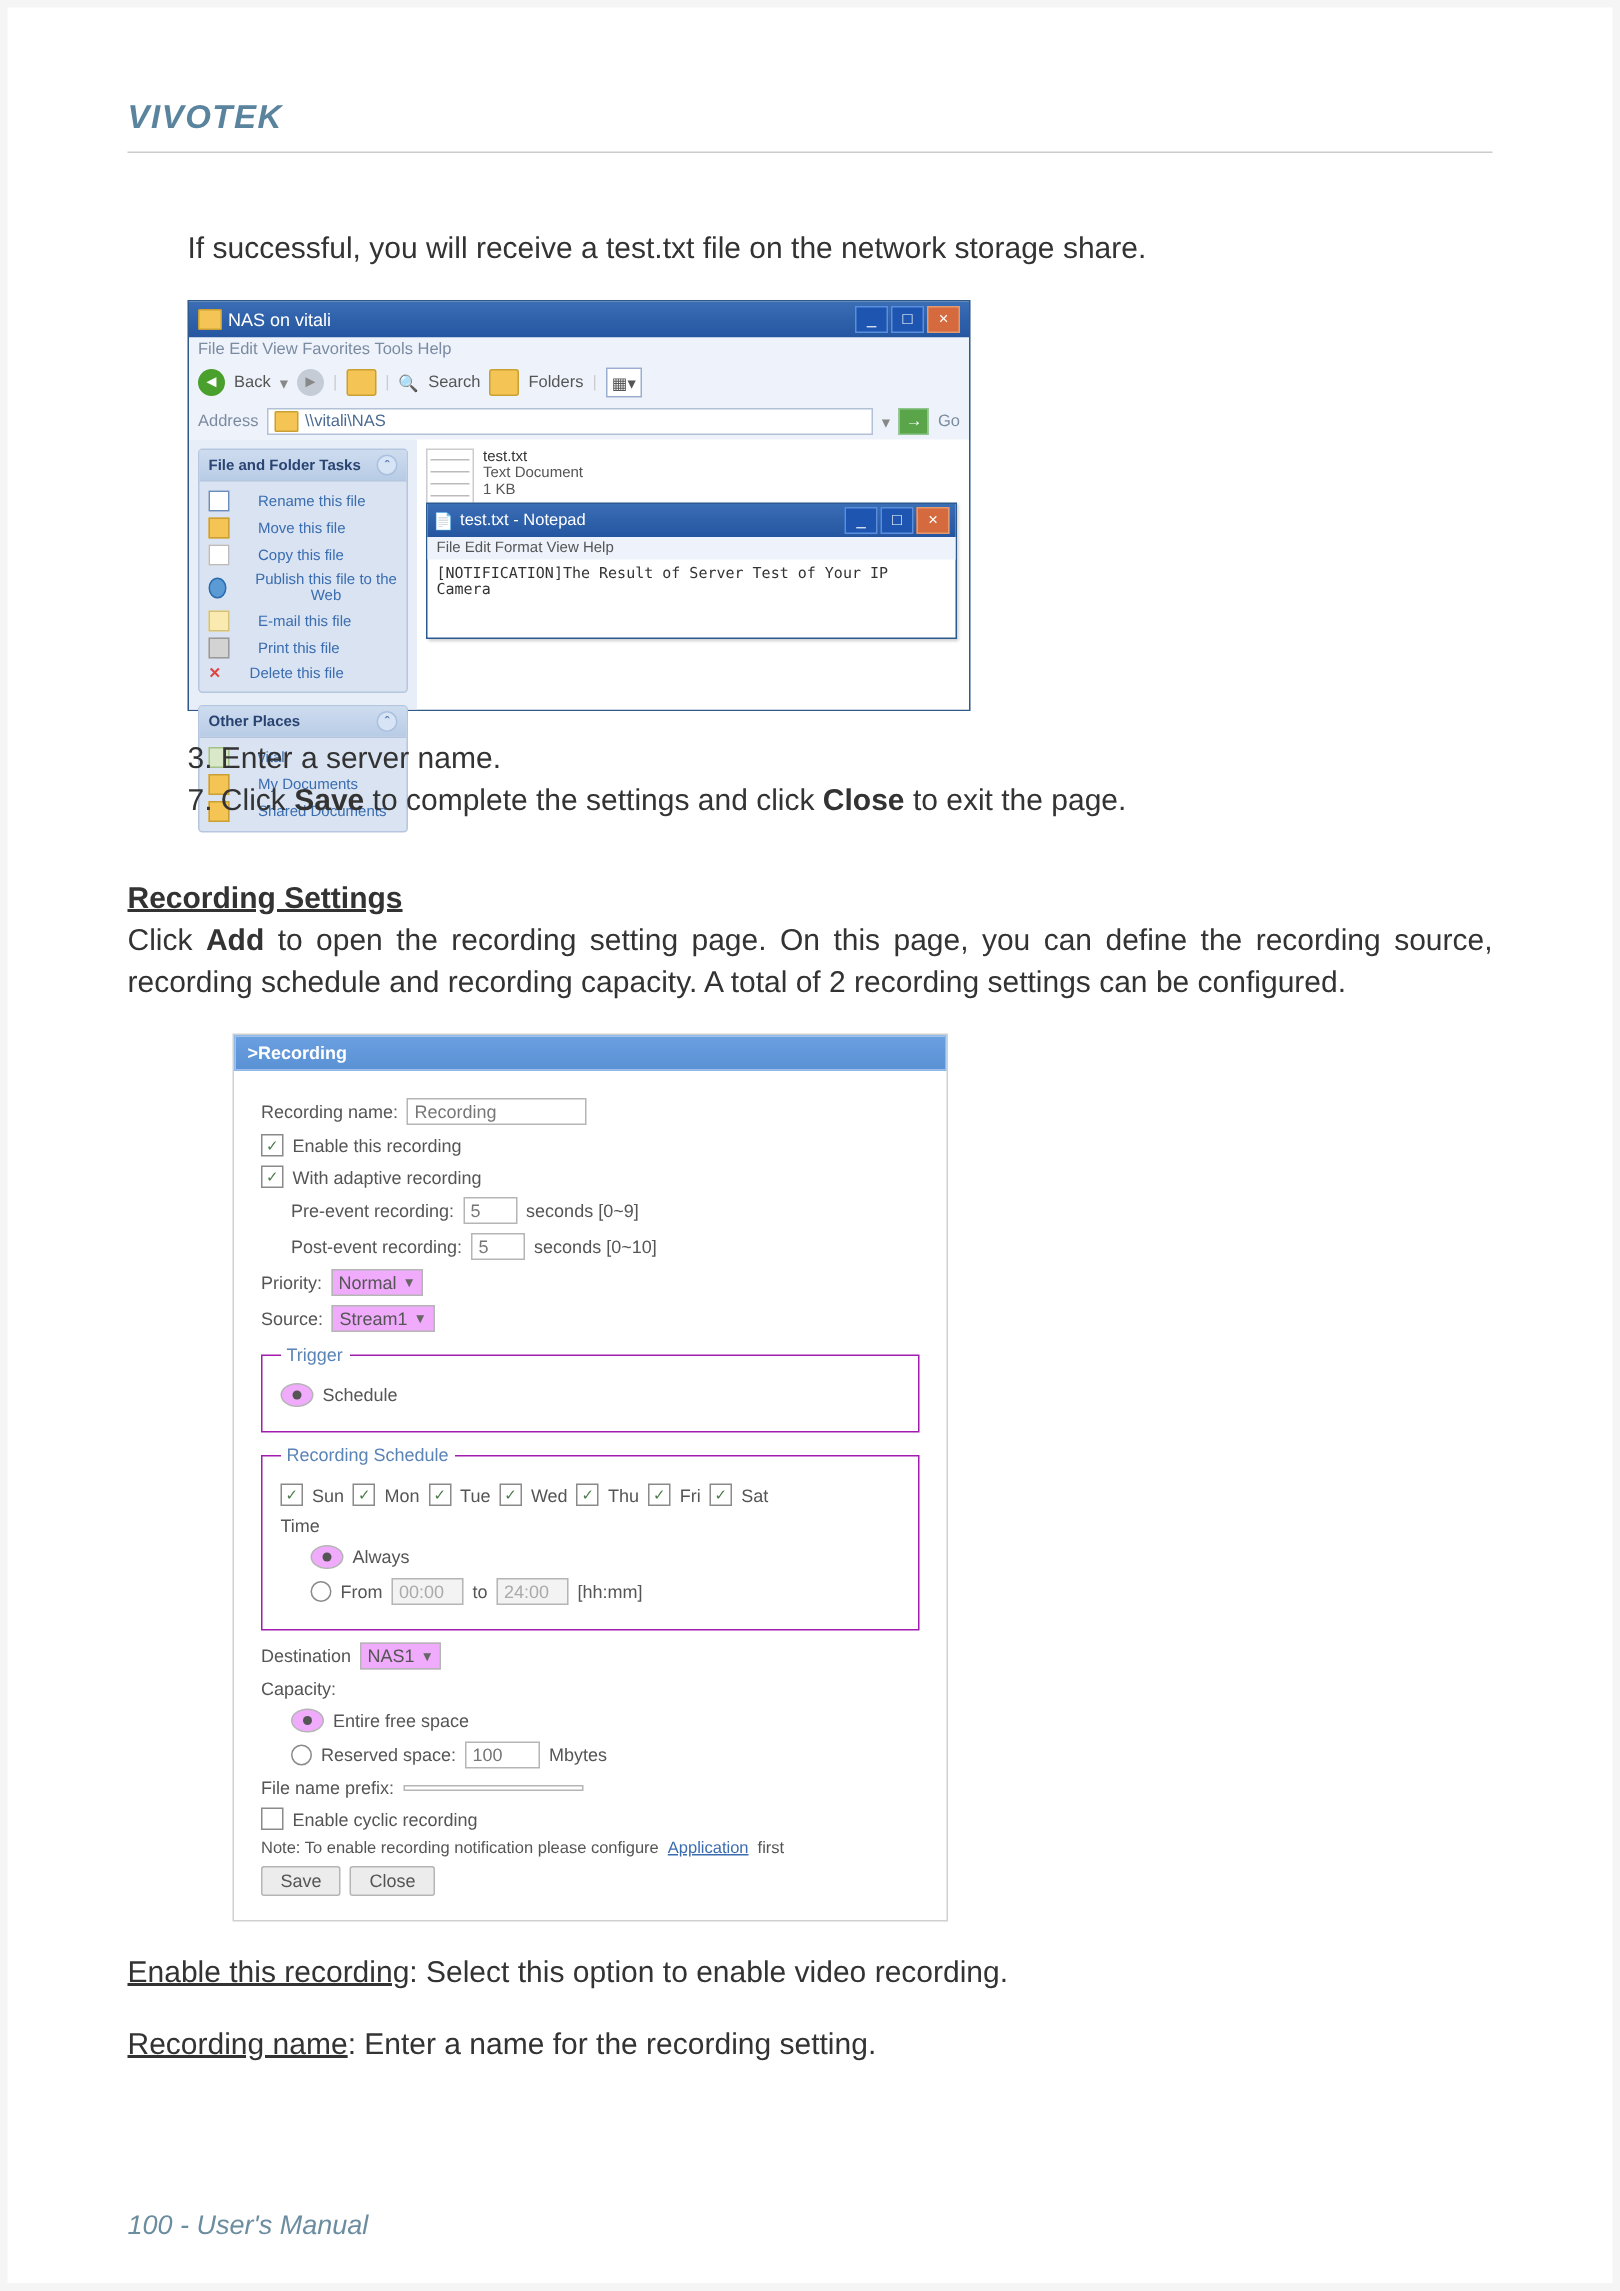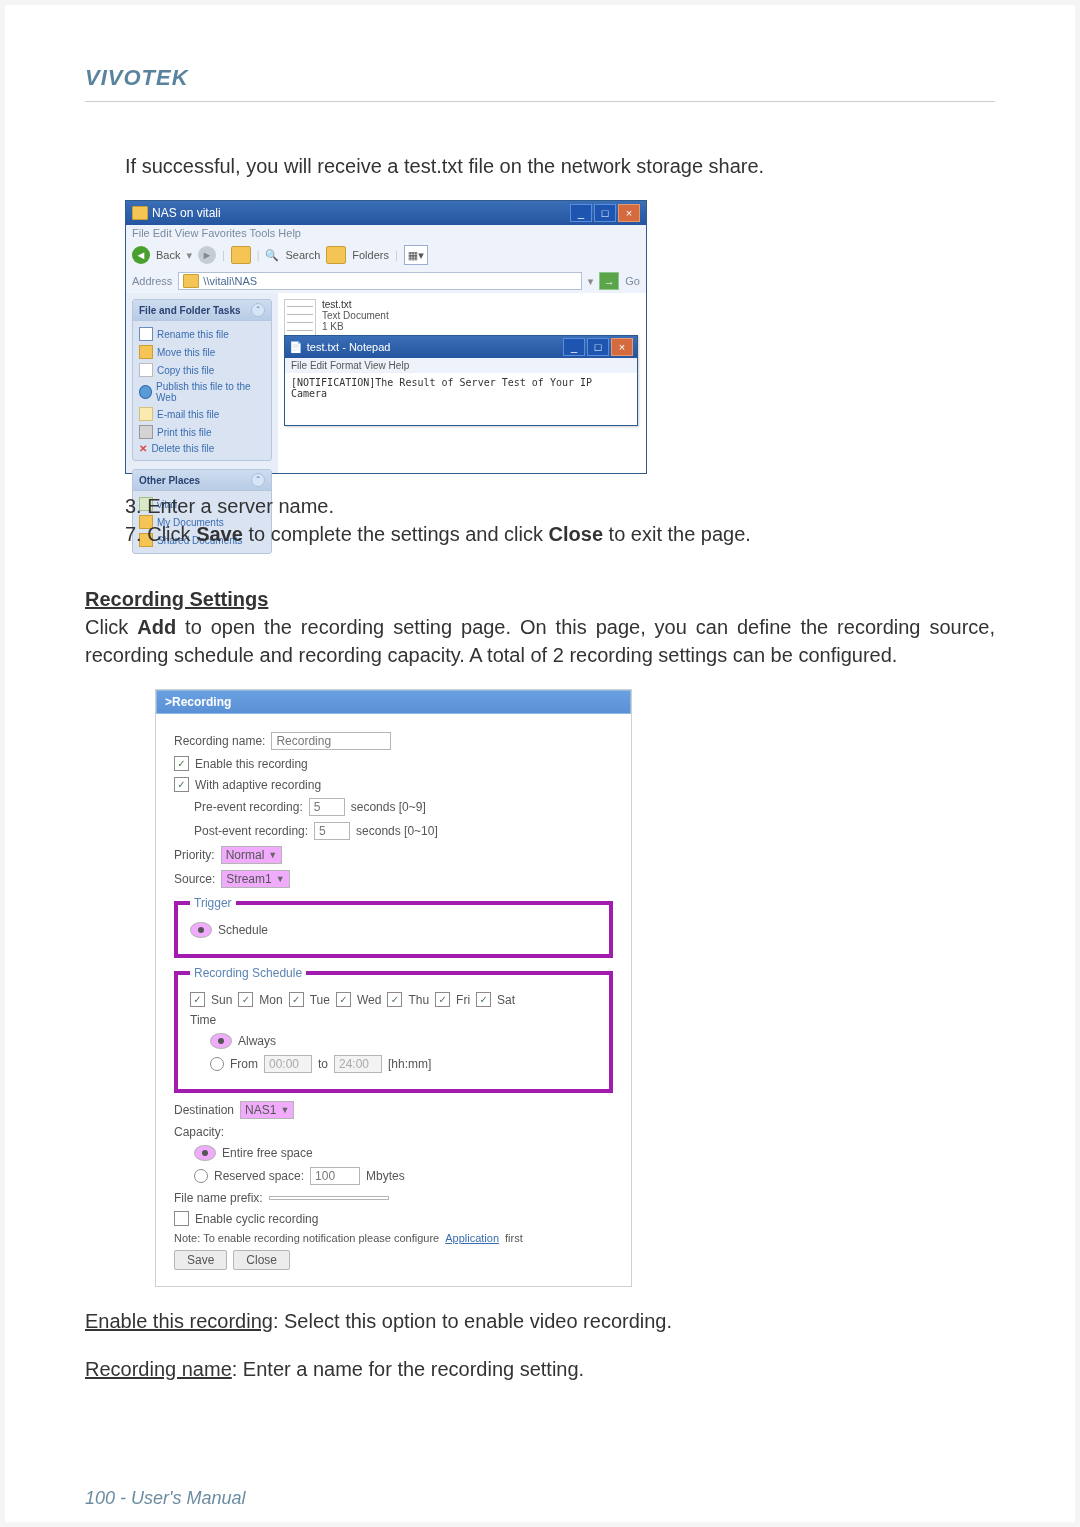--- a/index.html
+++ b/index.html
@@ -40,21 +40,21 @@
   }
   .section-h {
     font-size: 20px;
     font-weight: bold;
     text-decoration: underline;
     margin-top: 40px;
     margin-bottom: 2px;
   }
   .footer {
     position: absolute;
-    bottom: 13px;
+    bottom: 28px;
     left: 80px;
     color: #6c8da0;
     font-style: italic;
     font-size: 18px;
   }
 
   
   .win-shot {
     width: 520px;
     border: 1px solid #2f5a8a;
@@ -135,21 +135,21 @@
     background: linear-gradient(#cedcef,#b8cce6);
     color:#2a4472;
     font-weight:bold;
     font-size:10px;
     padding:3px 6px;
     display:flex; align-items:center;
     border-bottom:1px solid #b6c6de;
   }
   .side-hd .hd-icon{margin-left:auto;width:12px;height:12px;border-radius:50%;background:#d7e4f5;border:1px solid #aac0de;display:inline-flex;align-items:center;justify-content:center;font-size:9px;color:#5a7bb0;}
   .side-list { padding:4px 6px; }
-  .side-item { color:#3a6db0; font-size:10px; padding:2px 0; display:flex;align-items:center;gap:4px;}
+  .side-item { color:#3a6db0; font-size:10px; padding:2px 0; display:flex;align-items:center;gap:19px;text-align:center;}
   .si-ico { width:12px;height:12px;display:inline-block;}
   .si-rename{background:#fff;border:1px solid #6a8dbc;}
   .si-move{background:#f4c454;border:1px solid #caa035;}
   .si-copy{background:#fff;border:1px solid #bbb;}
   .si-pub{width:12px;height:12px;border-radius:50%;background:#5b9bd5;border:1px solid #2a6bad;}
   .si-mail{background:#fbeab0;border:1px solid #d4c27a;}
   .si-print{background:#d3d3d3;border:1px solid #999;}
   .si-del{color:#d44; font-weight:bold; width:auto;height:auto;}
   .main-area { flex:1; padding:6px; position:relative; }
   .file-tile {
@@ -198,21 +198,21 @@
   .txt.wide{width:110px;}
   .txt.sm{width:26px; text-align:left;}
   .txt.tm{width:38px; text-align:left; background:#f3f3f3; color:#aaa;}
   .cb{width:13px;height:13px;border:1px solid #8a8a8a;background:#fff;display:inline-flex;align-items:center;justify-content:center;font-size:10px;color:#4a7a4a;}
   .cb.checked::before{content:"✓";}
   .rb{width:12px;height:12px;border:1px solid #8a8a8a;border-radius:50%;display:inline-flex;align-items:center;justify-content:center;}
   .rb.sel::before{content:"";width:6px;height:6px;border-radius:50%;background:#555;display:block;}
   .sel{border:1px solid #b5b5b5;padding:1px 4px;background:#f0abfc;font-size:12px;color:#555;display:inline-flex;align-items:center;gap:4px;}
   .sel .drop{font-size:9px;color:#666;}
   fieldset.grp{
-    border:4px solid #a21caf; margin:8px 0; padding:6px 12px 10px 12px;
+    border:1px solid #a21caf; margin:8px 0; padding:6px 12px 10px 12px;
   }
   fieldset.grp legend{ color:#5a84b5; font-size:12px; padding:0 4px;}
   .note{font-size:11px;color:#555;}
   .note a{color:#3a6db0;text-decoration:underline;}
   .btn{
     border:1px solid #b5b5b5; background:#ececec; padding:2px 12px; font-size:12px;
     border-radius:2px;
   }
   .indent1{margin-left:20px;}
   .underline{text-decoration:underline;}

